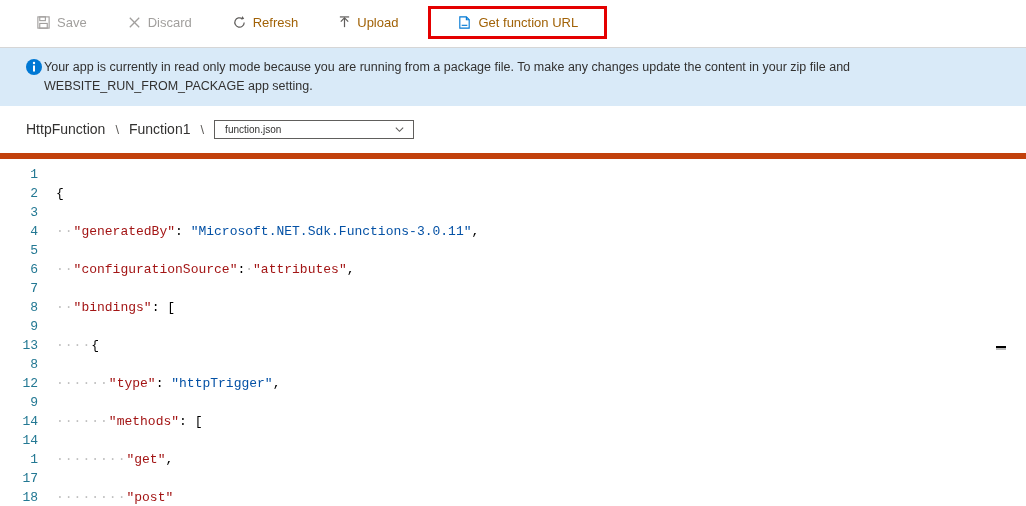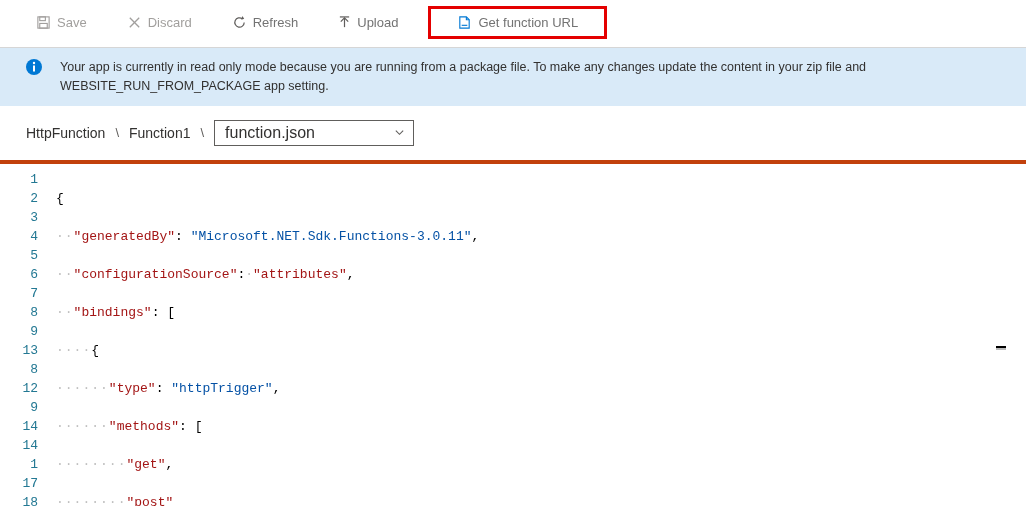--- a/index.html
+++ b/index.html
@@ -1,28 +1,28 @@
 <!DOCTYPE html>
 <html><head>
   <meta charset="utf-8">
   <style>
     * { margin: 0; padding: 0; box-sizing: border-box; }
     body { font-family: "Segoe UI", Arial, sans-serif; font-size: 13px; color: #323130; background: #fff; width: 1026px; }
     .toolbar { display: flex; align-items: center; padding: 6px 10px 8px 26px; border-bottom: 1px solid #d6d6d6; gap: 20px; }
-    .tbtn { display: inline-flex; align-items: center; gap: 6px; padding: 4px 10px; color: #737373; font-size: 13px; cursor: pointer; }
+    .tbtn { display: inline-flex; align-items: center; gap: 6px; padding: 4px 10px; color: #a16207; font-size: 13px; cursor: pointer; }
     .tbtn.disabled { color: #a19f9d; cursor: default; }
     .tbtn svg { width: 15px; height: 15px; }
     .tbtn svg.sm { width: 13px; height: 13px; }
     .highlight-box { border: 3px solid #e40000; padding: 2px 16px; }
-    .info-bar { display: flex; align-items: flex-start; gap: 18px; background: #d9eaf8; padding: 10px 14px 10px 26px; color: #323130; font-size: 12.5px; line-height: 1.5; }
+    .info-bar { display: flex; align-items: flex-start; gap: 2px; background: #d9eaf8; padding: 10px 14px 10px 26px; color: #323130; font-size: 12.5px; line-height: 1.5; }
     .info-icon { flex-shrink: 0; width: 16px; height: 16px; fill: #0078d4; margin-top: 1px; }
-    .breadcrumb { display: flex; align-items: center; gap: 10px; padding: 14px 26px; border-bottom: 4px solid #c2410c; }
+    .breadcrumb { display: flex; align-items: center; gap: 10px; padding: 14px 26px; border-bottom: 6px solid #c2410c; }
     .crumb { font-size: 14px; color: #323130; }
     .sep { color: #605e5c; }
-    .file-select { display: inline-flex; align-items: center; justify-content: space-between; border: 1px solid #605e5c; padding: 3px 8px 3px 10px; width: 200px; font-size: 16px; }
+    .file-select { display: inline-flex; align-items: center; justify-content: space-between; border: 1px solid #605e5c; padding: 3px 8px 3px 10px; width: 200px; font-size: 10px; }
     .file-select svg { width: 11px; height: 11px; stroke: #605e5c; }
     .editor-area { display: flex; padding-top: 6px; font-family: Consolas, "Courier New", monospace; font-size: 13px; line-height: 19px; }
     .gutter { width: 56px; text-align: right; color: #237893; padding-right: 18px; }
     .code { flex: 1; white-space: pre; color: #000; overflow: hidden; }
     .k { color: #a31515; }   
     .s { color: #0451a5; }   
     .p { color: #000; }
     .dot { color: #c0c0c0; }
     .ind { color: #c0c0c0; letter-spacing: 1px; }
     .line { min-height: 19px; }

